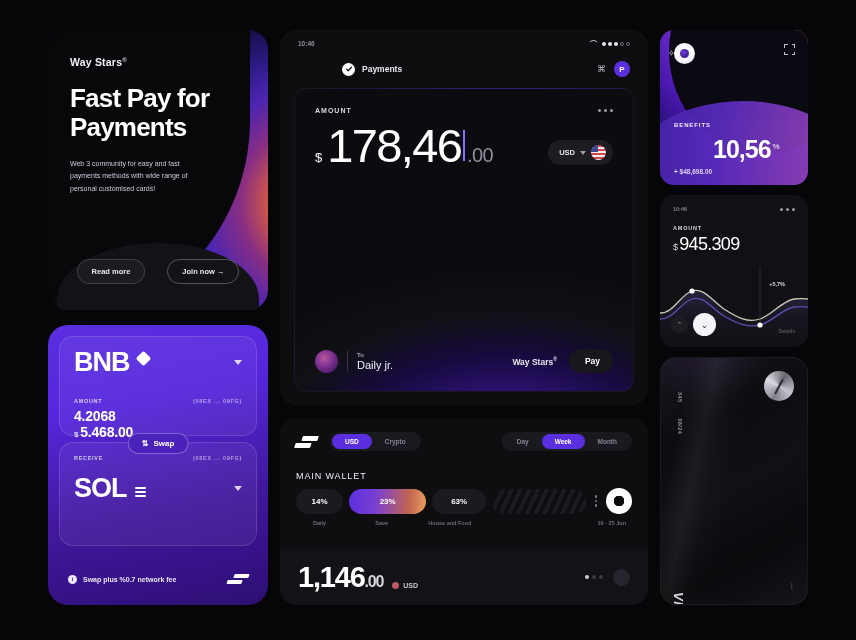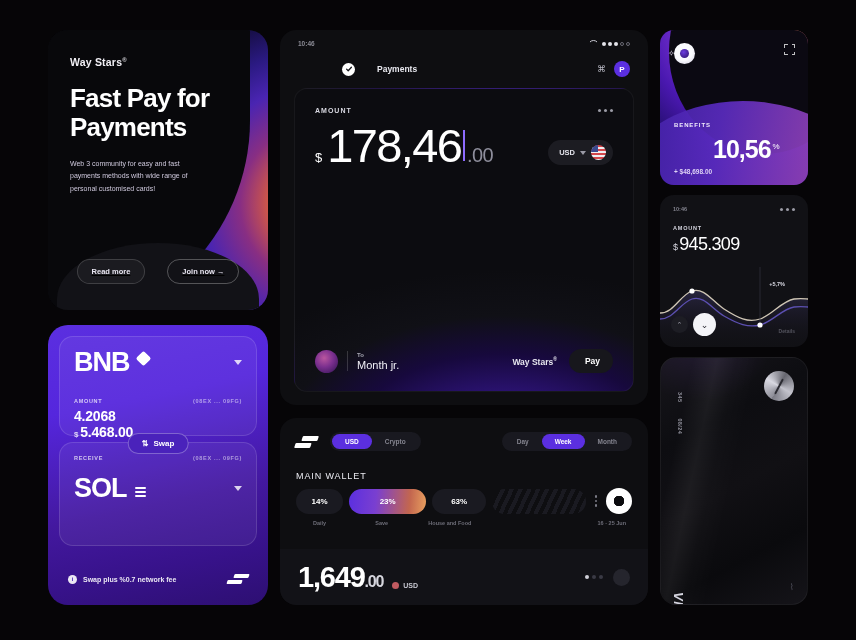--- a/index.html
+++ b/index.html
@@ -45,21 +45,21 @@
     margin-top: 16px;
     font-size: 26px; line-height: 1.12; font-weight: 700;
     color: #fff; letter-spacing: -0.8px;
   }
   #hero .sub {
     margin-top: 16px; width: 120px;
     font-size: 7px; line-height: 1.75; color: #cfc9dd; font-weight: 500;
   }
   #hero .btns {
     position: absolute; left: 0; right: 0; bottom: 26px;
-    display: flex; justify-content: center; gap: 22px; text-decoration: underline;
+    display: flex; justify-content: center; gap: 22px;
   }
   .pillbtn {
     font-size: 7.5px; color: #e9e6f2; font-weight: 600;
     padding: 7px 14px; border-radius: 20px;
     border: 1px solid rgba(255,255,255,.16);
     background: rgba(255,255,255,.04);
     white-space: nowrap;
   }
   .pillbtn.ghost { background: transparent; border-color: rgba(255,255,255,.28); }
 
@@ -135,21 +135,21 @@
     border: 1.4px solid #c9c9d2; border-radius: 50%;
     clip-path: polygon(0 0, 100% 0, 50% 55%);
   }
   .dots { display: flex; gap: 2px; align-items: center; }
   .dots i { width: 4px; height: 4px; border-radius: 50%; background: #e3e3ea; display:block; }
   .dots i.o { background: transparent; border: 1px solid #6a6a75; }
   .payhead {
     display: flex; align-items: center; justify-content: space-between;
     padding: 14px 18px 0 18px;
   }
-  .payhead-l { display: flex; align-items: center; gap: 22px; padding-left: 44px; }
+  .payhead-l { display: flex; align-items: center; gap: 7px; padding-left: 44px; }
   .checkcircle {
     width: 13px; height: 13px; border-radius: 50%; background: #fff;
     display: flex; align-items: center; justify-content: center;
   }
   .checkcircle svg { width: 8px; height: 8px; }
   .payttl { font-size: 8.5px; font-weight: 600; color: #e8e8ef; }
   .payhead-r { display: flex; align-items: center; gap: 8px; }
   .cmdico { font-size: 9px; color: #b9b9c4; }
   .avatarP {
     width: 16px; height: 16px; border-radius: 50%;
@@ -534,21 +534,21 @@
         </span>
       </div>
 
 
       <div class="payfoot">
         <div class="pf-l">
           <span class="pfav"></span>
           <span class="pfdiv"></span>
           <span class="pf-to">
             <div class="k">To</div>
-            <div class="v">Month jr.</div>
+            <div class="v">Daily jr.</div>
           </span>
         </div>
         <div class="pf-r">
           <span class="wsmark"><span>Way Stars</span><sup>®</sup></span>
           <span class="applepay">
             <span class="apple"></span>
             <span>Pay</span>
           </span>
         </div>
       </div>
@@ -591,21 +591,21 @@
 
     <div class="barlabs">
       <span class="l1">Daily</span>
       <span class="l2">Save</span>
       <span class="l3">House and Food</span>
       <span class="l4">16 - 25 Jun</span>
     </div>
 
     <div class="wbottom">
       <div class="wb-l">
-        <span class="wbig"><span>1,649</span><span class="c">.00</span></span>
+        <span class="wbig"><span>1,146</span><span class="c">.00</span></span>
         <span class="usdtag">
             <span class="d"></span>
             <span>USD</span>
           </span>
       </div>
       <div class="wb-r">
         <span class="pgdots">
             <i class="on"></i>
             <i></i>
             <i></i>

